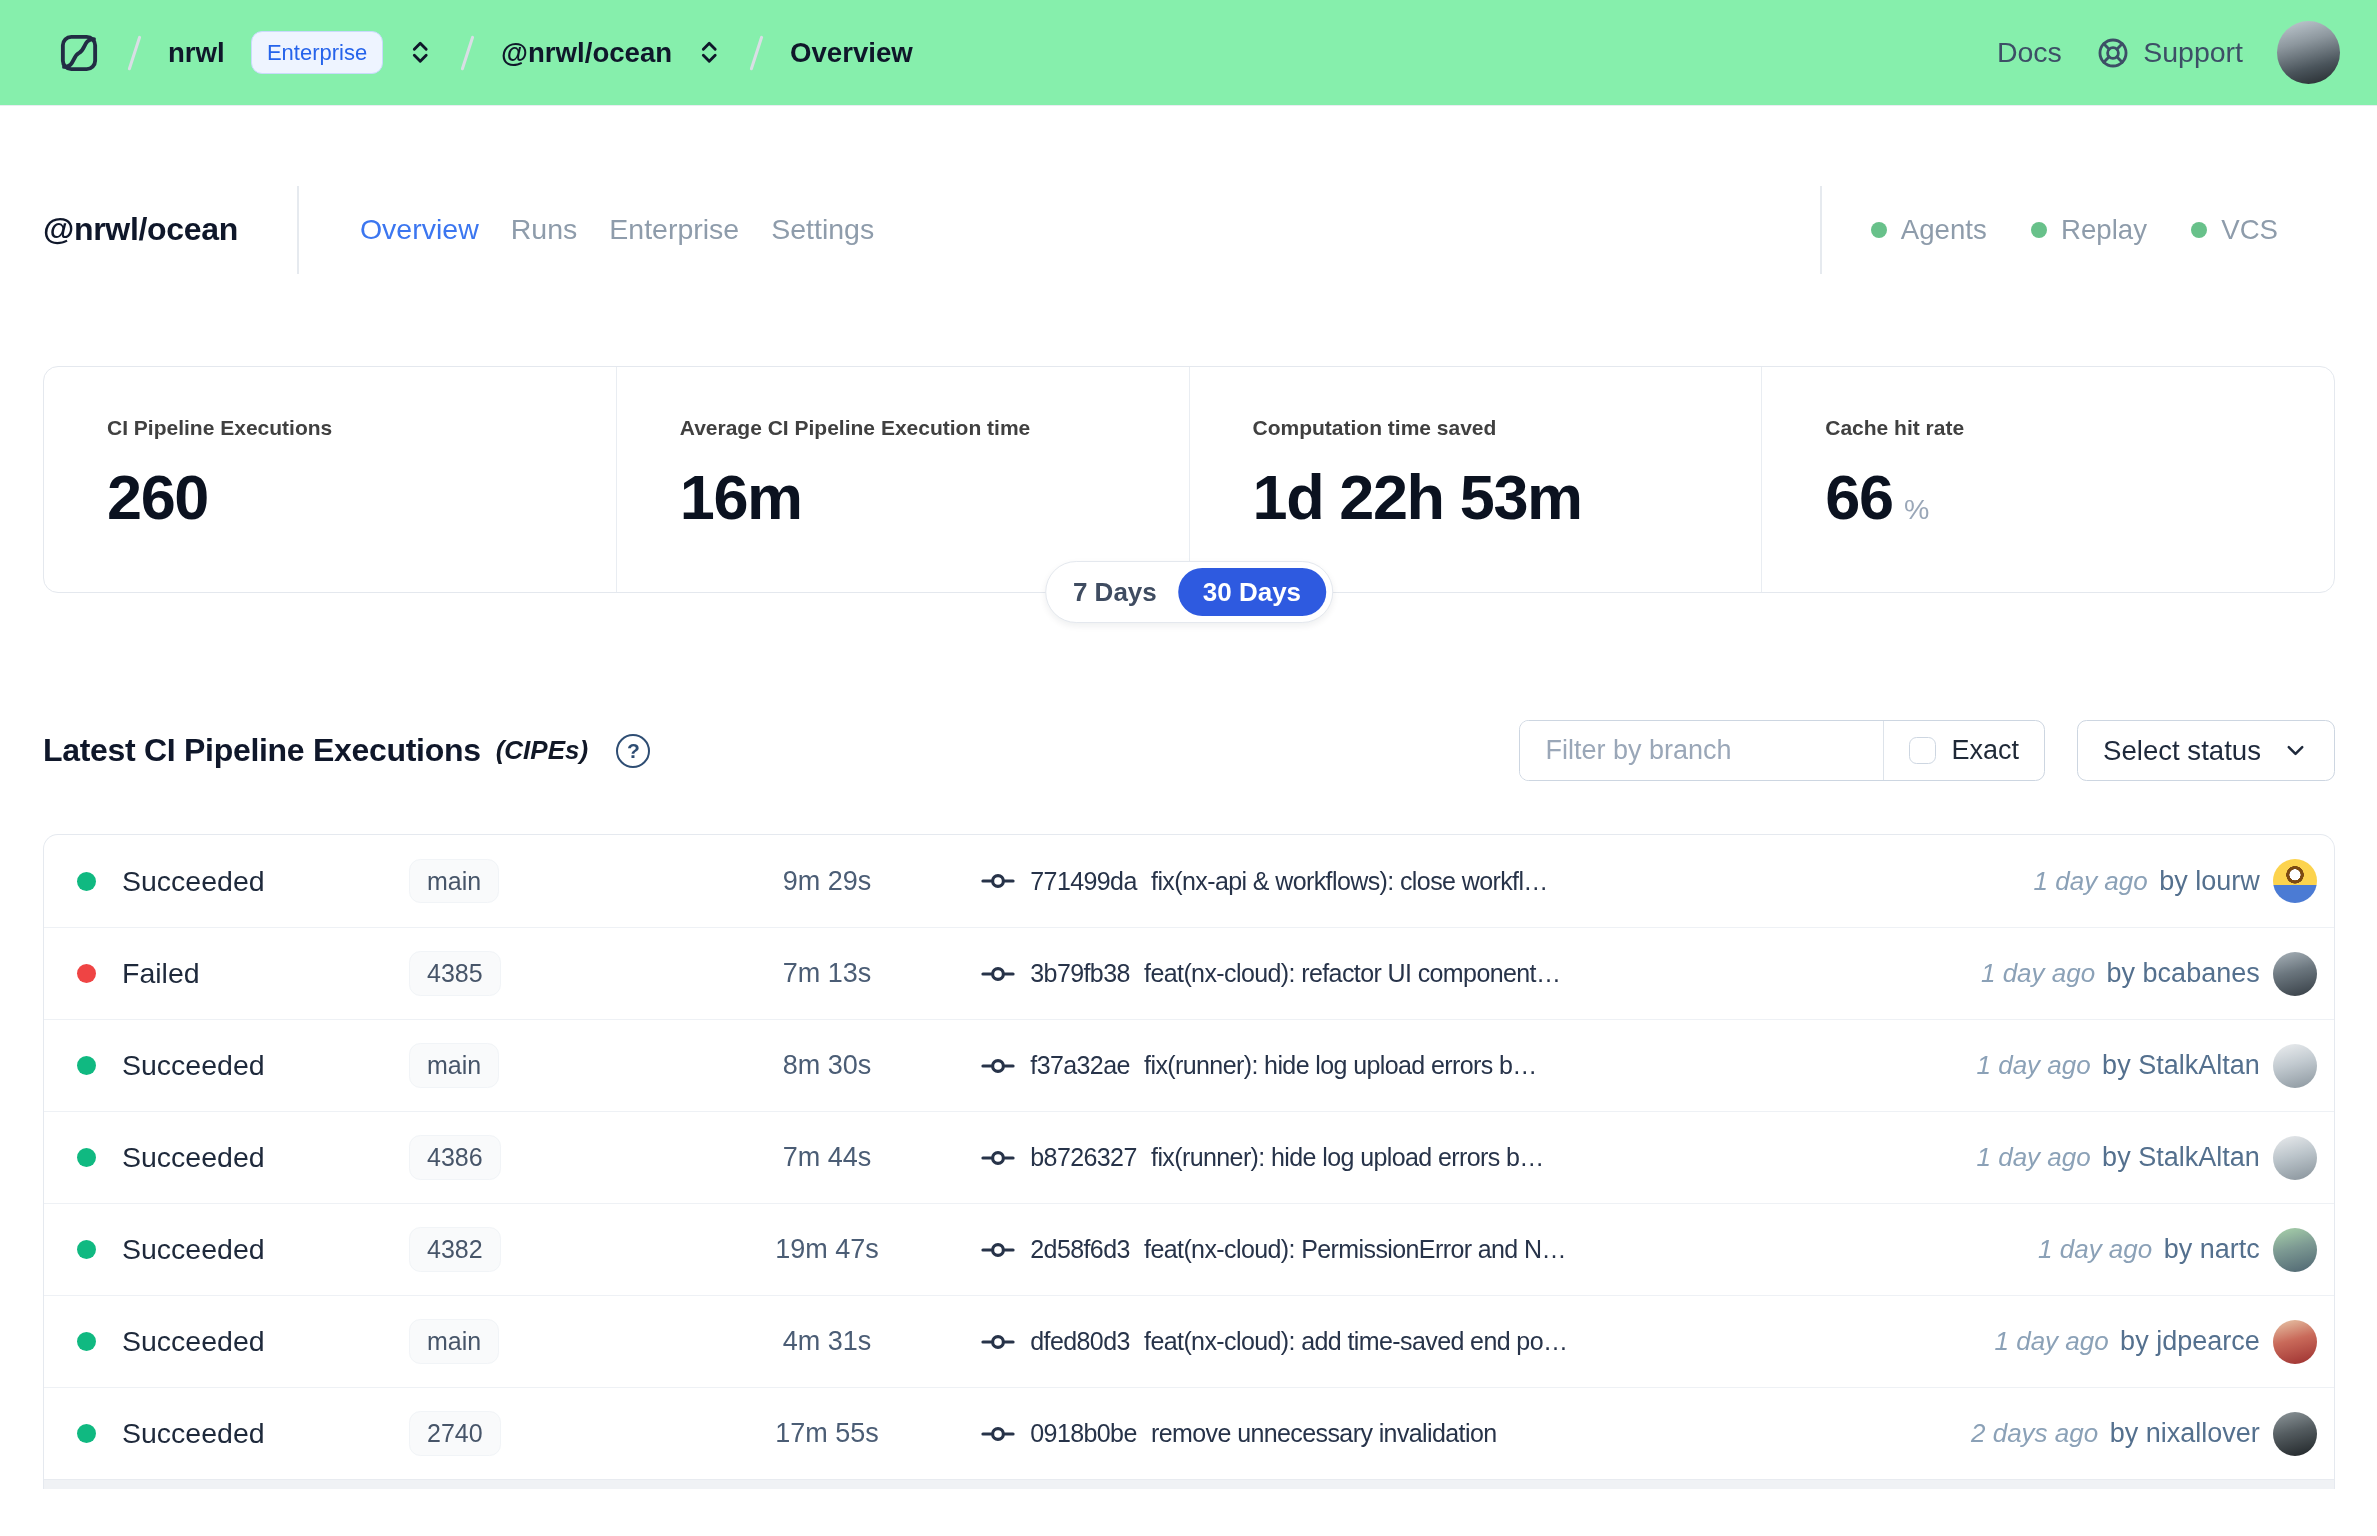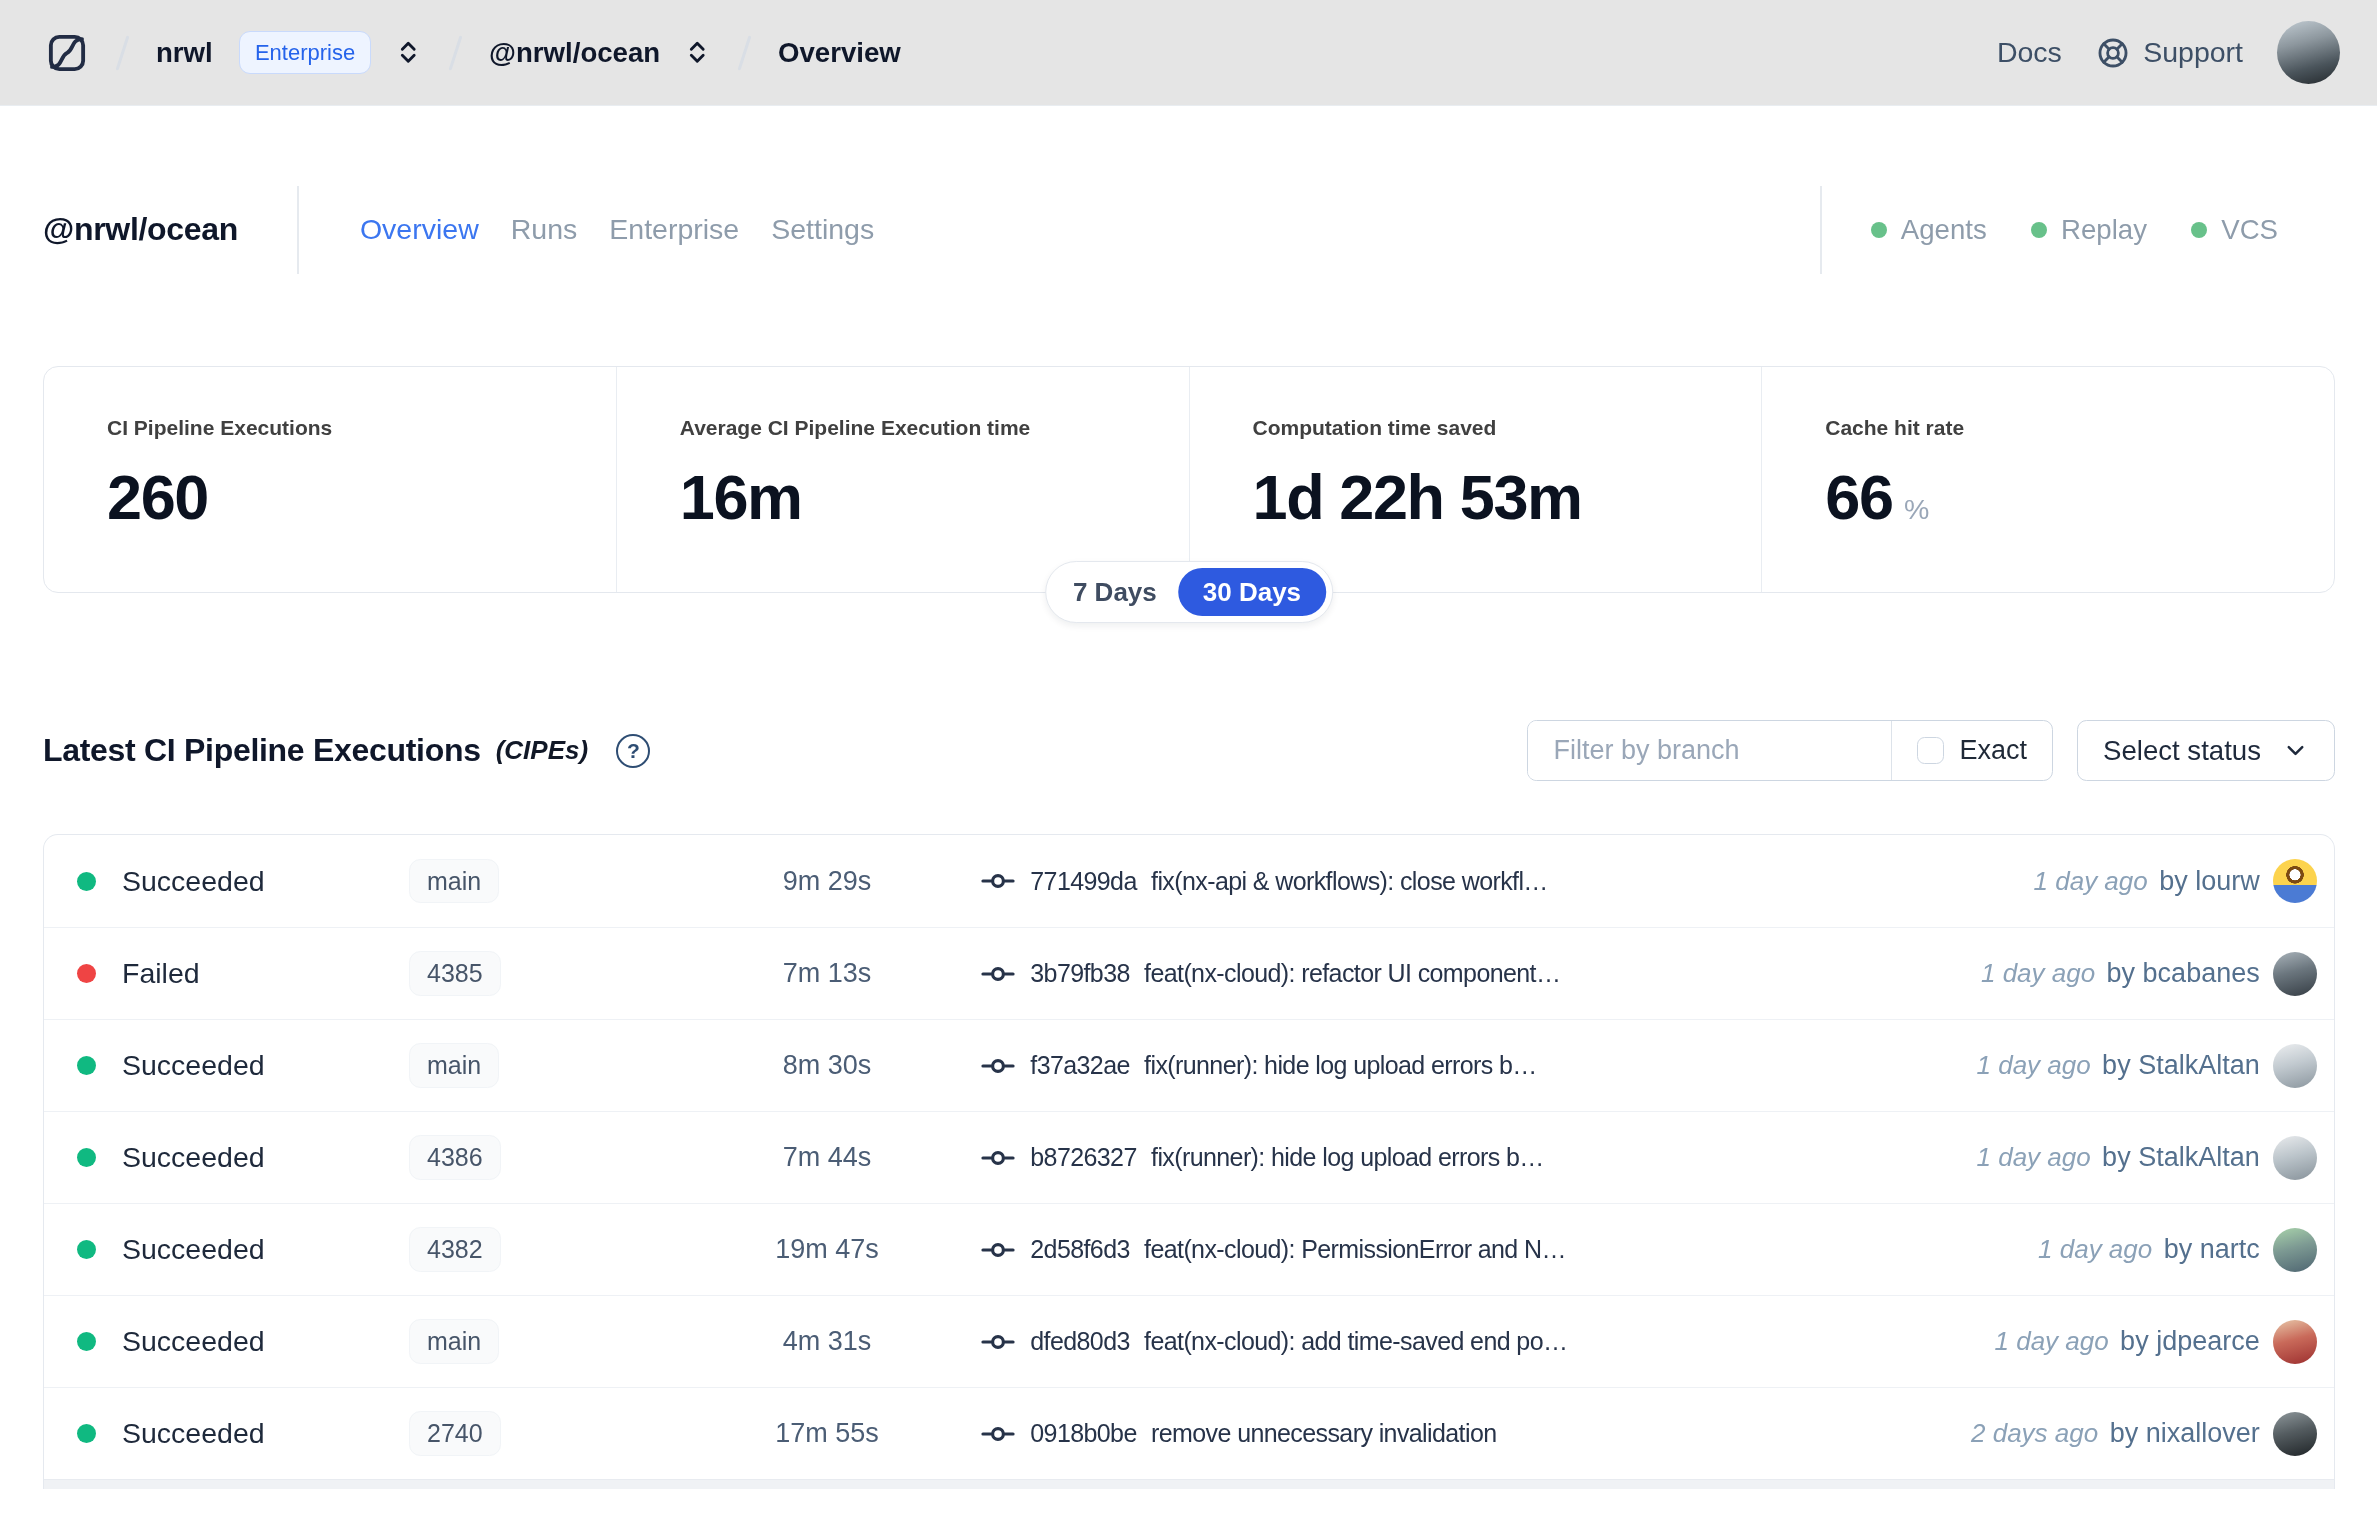--- a/index.html
+++ b/index.html
@@ -1,21 +1,21 @@
 <!DOCTYPE html>
 <html style="font-size:15px"><head>
 <meta charset="utf-8">
 <style>
   * { margin:0; padding:0; box-sizing:border-box; }
   html,body { width:2378px; height:1537px; overflow:hidden; background:#ffffff;
     font-family:"Liberation Sans", sans-serif; color:#0f172a; }
 
   
   .topnav { height:106px; display:flex; align-items:center; justify-content:space-between;
-    padding:0 38px 0 45px; border-bottom:1.9px solid #e9edf1; background:#e5e5e5;text-align:right; }
+    padding:0 38px 0 57px; border-bottom:1.9px solid #e9edf1; background:#86efac;text-align:right; }
   .nav-left { display:flex; align-items:center; gap:32px; }
   .logo { width:44px; height:44px; display:inline-flex; align-items:center; justify-content:center; cursor:pointer; }
   .slash { width:2.9px; height:36px; background:#d9dee5; transform:rotate(18deg); border-radius:1.9px; }
   .crumb { font-size:27.6px; font-weight:600; color:#0f172a; cursor:pointer; }
   .ent-badge { font-size:22px; font-weight:500; color:#2563eb; background:#eef4ff;
     border:1.9px solid #c9dafc; border-radius:11px; padding:7.6px 15px; margin-left:-5.7px; }
   .updown { display:inline-flex; cursor:pointer; margin-left:-9.5px; }
   .nav-right { display:flex; align-items:center; gap:34px; }
   .nav-link { font-size:28.5px; font-weight:500; color:#3d4f66; text-decoration:none; cursor:pointer; }
   .support { display:inline-flex; align-items:center; gap:13.3px; font-size:28.5px; font-weight:500; color:#3d4f66; cursor:pointer; }
@@ -53,21 +53,21 @@
   .range.active { background:#2e5ae0; color:#fff; font-weight:700; padding:8.6px 25px; }
 
   
   .list-header { margin:127px 43px 0 43px; display:flex; align-items:center; }
   .lh-left { display:flex; align-items:center; gap:15px; }
   .section-title { font-size:32px; font-weight:700; color:#0f172a; letter-spacing:-0.3px; }
   .cipes { font-size:26px; font-style:italic; font-weight:600; color:#111827; }
   .help { width:34px; height:34px; margin-left:13.3px; border:2.9px solid #2e4d73; border-radius:50%;
     color:#2e4d73; font-size:21px; font-weight:700; display:inline-flex; align-items:center;
     justify-content:center; cursor:pointer; }
-  .lh-right { margin-left:auto; display:flex; align-items:center; gap:24px; }
+  .lh-right { margin-left:auto; display:flex; align-items:center; gap:32px; }
   .filter-group { display:flex; align-items:stretch; height:61px; border:1.9px solid #cdd6e1;
     border-radius:9.5px; background:#fff; overflow:hidden; }
   .filter-group input { border:none; outline:none; width:363px; padding:0 25px; font-family:inherit;
     font-size:27px; color:#1f2937; }
   .filter-group input::placeholder { color:#9aa7b8; }
   .exact { display:flex; align-items:center; gap:15px; padding:0 25px; border-left:1.9px solid #dde3ea; }
   .checkbox { width:27px; height:27px; border:1.9px solid #cdd6e1; border-radius:7.6px; background:#fff; cursor:pointer; }
   .exact label { font-size:27px; color:#1f2937; }
   .status-select { display:flex; align-items:center; gap:21px; height:61px; padding:0 25px;
     background:#fff; border:1.9px solid #cdd6e1; border-radius:9.5px; font-family:inherit;

